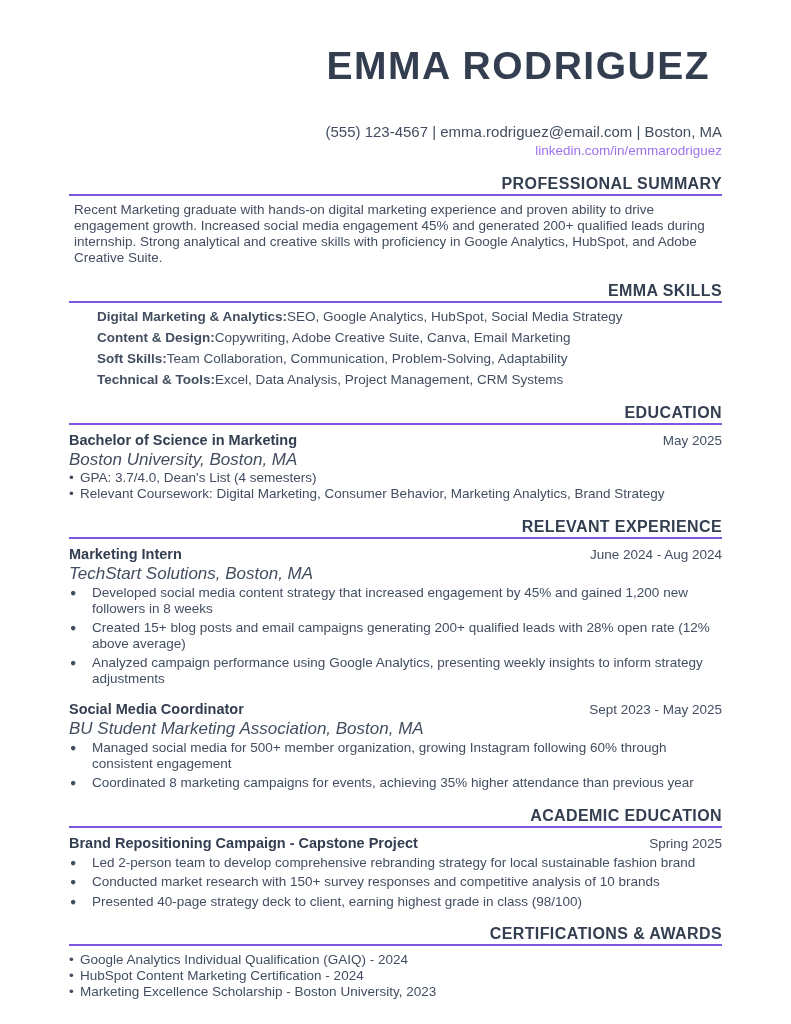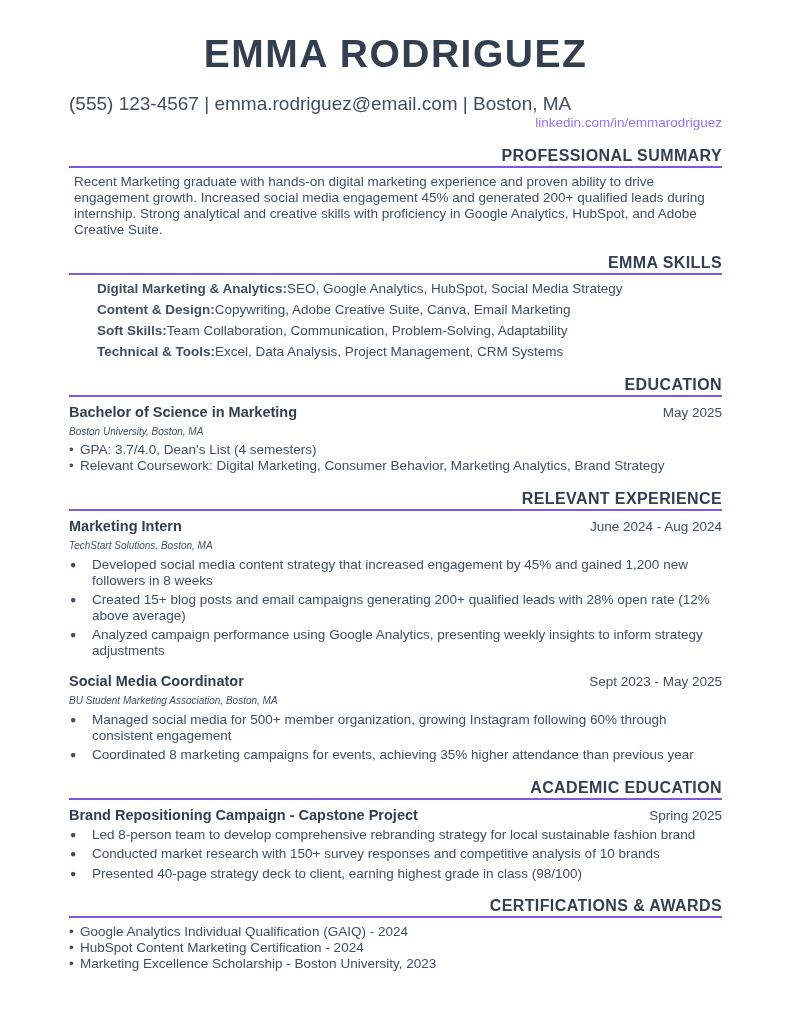--- a/index.html
+++ b/index.html
@@ -13,45 +13,45 @@
   html,body{margin:0;padding:0;}
   body{
     width:791px;height:1024px;
     background:var(--bg);
     font-family:"Liberation Sans", sans-serif;
     color:var(--body);
   }
   .page{padding:34px 69px 0 69px;}
 
   .name{
-    margin:0;text-align:center;
+    margin:12px;text-align:right;
     font-size:39px;font-weight:bold;letter-spacing:1.5px;
     color:var(--heading);line-height:1.0;
   }
-  .contact{text-align:left;font-size:19px;margin-top:22px;line-height:17px;}
+  .contact{text-align:right;font-size:15px;margin-top:38px;line-height:17px;}
   .linkedin{text-align:right;font-size:13.5px;color:var(--link);margin-top:2px;line-height:17px;cursor:pointer;}
 
   section{margin-top:16px;}
   h2{
     margin:0 0 6px 0;
     font-size:16px;line-height:18px;font-weight:bold;
     color:var(--heading);letter-spacing:0.4px;
     border-bottom:2px solid var(--accent);
     padding-bottom:1px;
     text-align:right;
   }
   .summary-text{margin:5px;font-size:13.5px;line-height:16px;}
 
   .skill-row{font-size:13.5px;line-height:16px;margin-bottom:5px;padding-left:28px;}
   .skill-label{font-weight:bold;}
 
   .head-row{display:flex;justify-content:space-between;align-items:baseline;}
   .item-title{font-weight:bold;font-size:14.5px;color:var(--heading);line-height:18px;}
   .date{font-size:13.5px;white-space:nowrap;}
-  .org{font-style:italic;font-size:10px;line-height:17px;margin-top:2px;}
+  .org{font-style:italic;font-size:17px;line-height:17px;margin-top:2px;}
 
   .dot-line{display:flex;font-size:13.5px;line-height:16px;}
   .dot-marker{flex:none;width:11px;text-align:left;}
 
   .disc-list{margin-top:3px;}
   .disc-line{display:flex;font-size:13.5px;line-height:15.5px;margin-bottom:4px;}
   .disc-line:last-child{margin-bottom:0;}
   .disc-marker{flex:none;width:23px;font-size:10.5px;line-height:15.5px;padding-left:1px;}
 
   .job + .job{margin-top:14px;}
@@ -146,21 +146,21 @@
 
   <section>
     <h2>ACADEMIC EDUCATION</h2>
     <div class="head-row">
       <span class="item-title">Brand Repositioning Campaign - Capstone Project</span>
       <span class="date">Spring 2025</span>
     </div>
     <div class="disc-list">
       <div class="disc-line">
           <span class="disc-marker">●</span>
-          <span>Led 8-person team to develop comprehensive rebranding strategy for local sustainable fashion brand</span>
+          <span>Led 2-person team to develop comprehensive rebranding strategy for local sustainable fashion brand</span>
         </div>
       <div class="disc-line">
           <span class="disc-marker">●</span>
           <span>Conducted market research with 150+ survey responses and competitive analysis of 10 brands</span>
         </div>
       <div class="disc-line">
           <span class="disc-marker">●</span>
           <span>Presented 40-page strategy deck to client, earning highest grade in class (98/100)</span>
         </div>
     </div>

